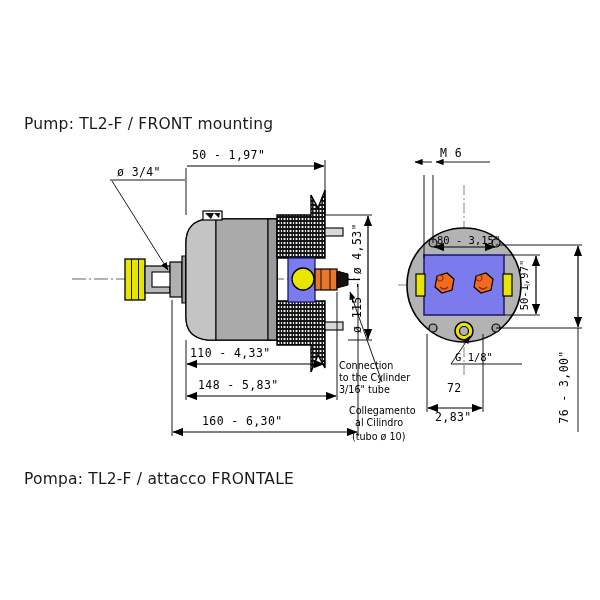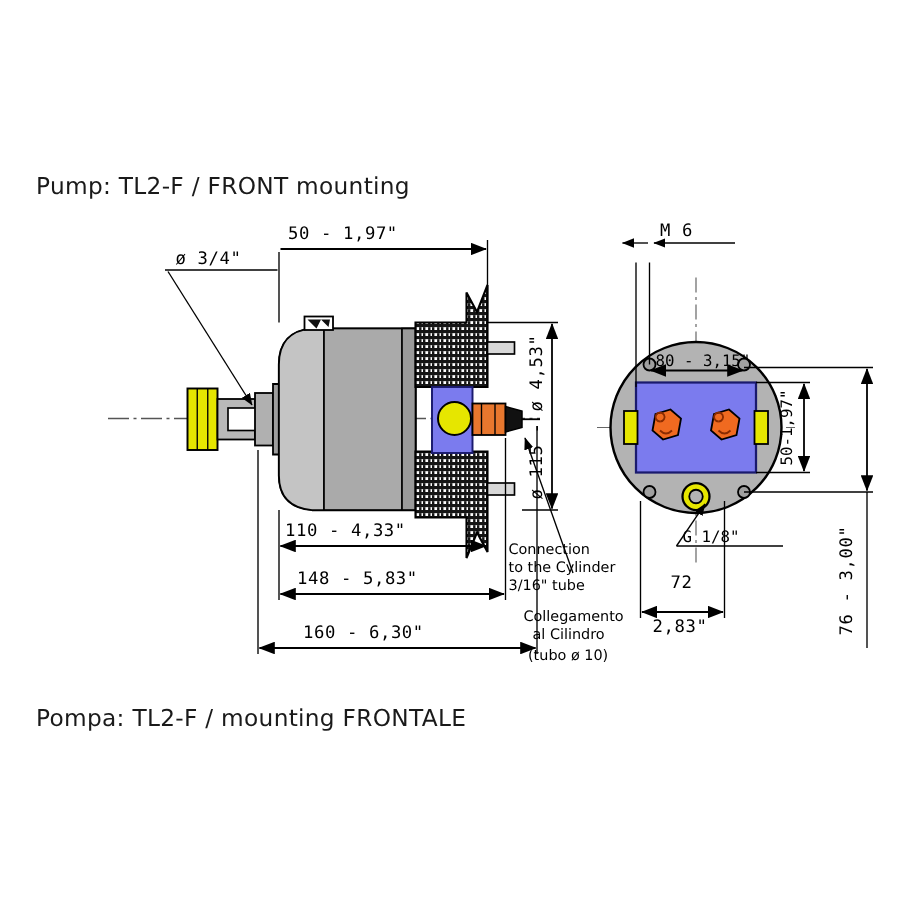--- a/index.html
+++ b/index.html
@@ -54,21 +54,21 @@
   .center { stroke: #555555; stroke-width: 0.9; stroke-dasharray: 14 3 2 3; fill: none; }
   .center2 { stroke: #666666; stroke-width: 0.8; stroke-dasharray: 10 3 2 3; fill: none; }
 </style>
 </head>
 <body>
 
 <div id="page">
 
   <div class="title" id="title-en">Pump: TL2-F / FRONT mounting</div>
 
-  <div class="title" id="title-it">Pompa: TL2-F / mounting FRONTALE</div>
+  <div class="title" id="title-it">Pompa: TL2-F / attacco FRONTALE</div>
 
   <svg class="drawing" width="600" height="600" viewBox="0 0 600 600">
 
     <defs>
       <pattern id="hatchPat" width="6" height="4" patternUnits="userSpaceOnUse">
         <rect width="6" height="4" fill="#ffffff"></rect>
         <rect width="6" height="2.1" fill="#151515"></rect>
         <rect x="0" y="2.1" width="1.6" height="1.9" fill="#151515"></rect>
         <rect x="3.4" y="2.1" width="1.6" height="1.9" fill="#151515"></rect>
       </pattern>

